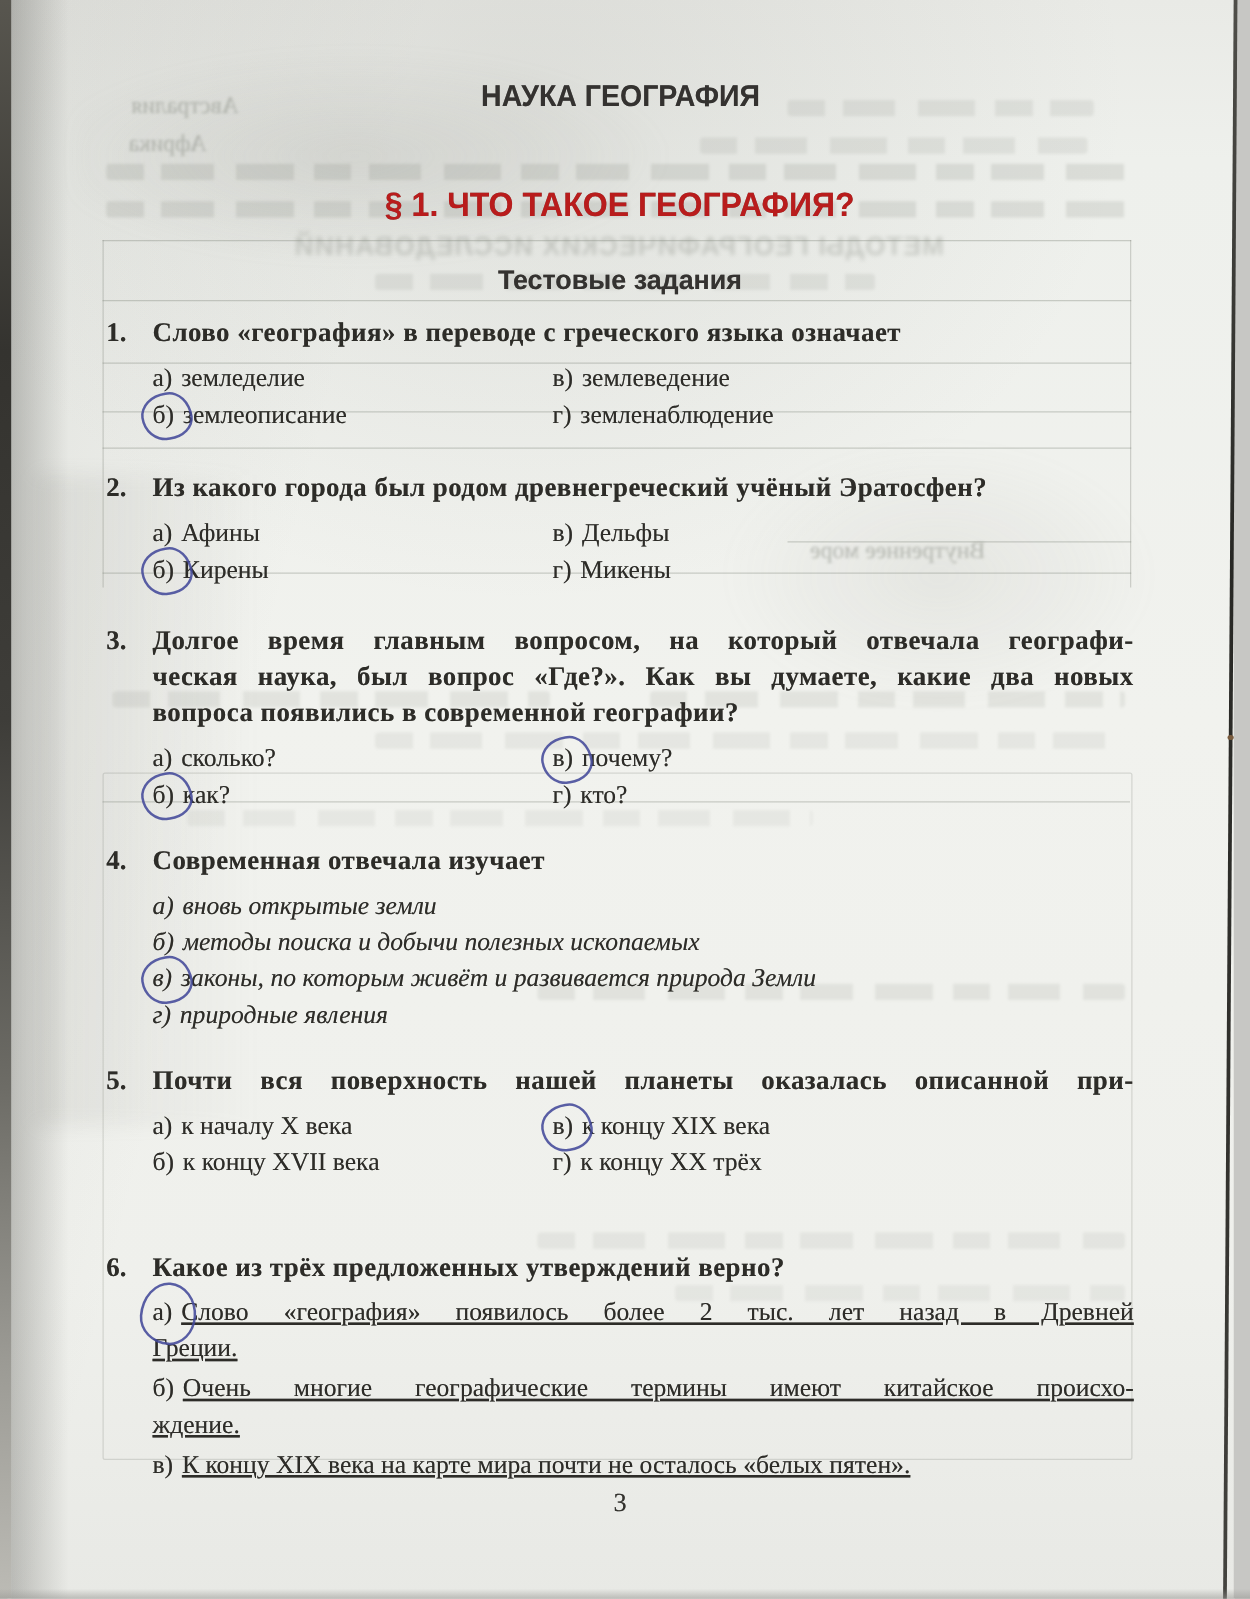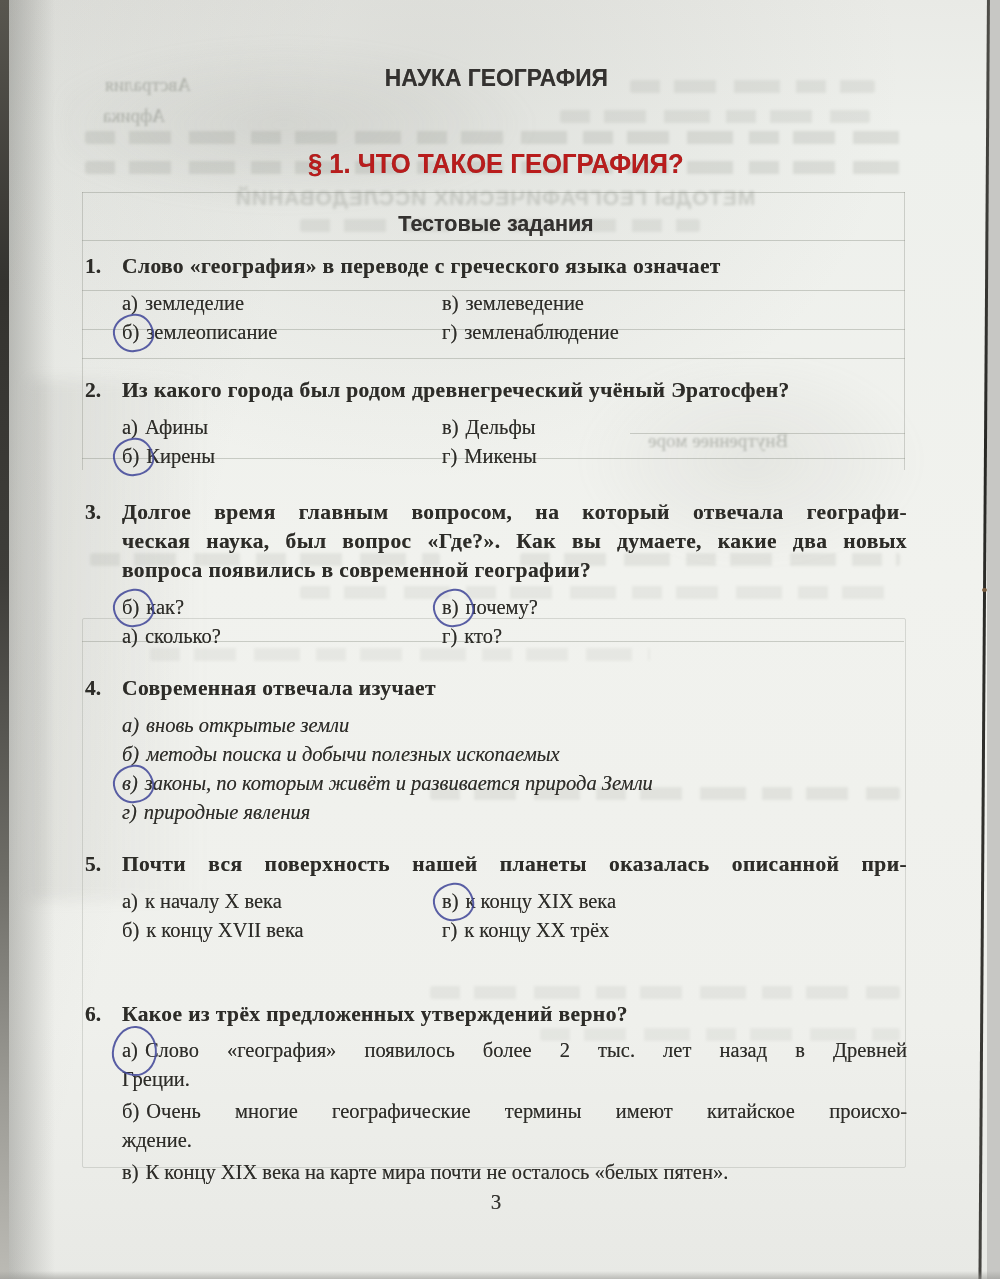--- a/index.html
+++ b/index.html
@@ -61,21 +61,21 @@
   .opts2{display:grid;grid-auto-flow:column;grid-template-rows:repeat(2,29px);grid-template-columns:320px auto;}
   .opts1 .opt{height:29px;font-style:italic;}
   .opt{line-height:29px;white-space:nowrap;}
   .okey{position:relative;display:inline-block;margin-right:7px;}
   .ring{position:absolute;left:-9px;top:-4px;width:37px;height:34px;
     border:2.6px solid rgba(67,73,154,.88);
     border-radius:55% 45% 52% 48% / 48% 60% 44% 56%;
     transform:rotate(-8deg);pointer-events:none;}
   .ring.big{left:-10px;top:-10px;width:41px;height:46px;transform:rotate(4deg);
     border-radius:50% 50% 46% 54% / 56% 52% 48% 44%;}
-  .q6item{font-size:20.5px;line-height:29px;margin-bottom:3px;}
+  .q6item{font-size:20.5px;line-height:29px;margin-bottom:3px;text-decoration:underline;}
   .q6line{text-align:justify;text-align-last:justify;}
   .q6line.end{text-align-last:left;}
   .pagenum{position:absolute;top:1190px;left:85px;width:822px;text-align:center;font-size:21px;color:#33322e;}
 </style>
 </head>
 <body>
 
 <div class="scan">
   <div class="paper"></div>
   <div class="wrinkle wr1"></div>
@@ -143,22 +143,22 @@
       </div>
     </div>
 
     <div class="q" style="top:498px;">
       <span class="qnum">3.</span>
       <div class="qbody">
         <div class="stemline">Долгое время главным вопросом, на который отвечала географи-</div>
         <div class="stemline">ческая наука, был вопрос «Где?». Как вы думаете, какие два новых</div>
         <div class="stemline end">вопроса появились в современной географии?</div>
         <div class="opts opts2">
+          <div class="opt"><span class="okey"><span>а)</span></span><span>сколько?</span></div>
           <div class="opt"><span class="okey"><i class="ring"></i><span>б)</span></span><span>как?</span></div>
-          <div class="opt"><span class="okey"><span>а)</span></span><span>сколько?</span></div>
           <div class="opt"><span class="okey"><i class="ring"></i><span>в)</span></span><span>почему?</span></div>
           <div class="opt"><span class="okey"><span>г)</span></span><span>кто?</span></div>
         </div>
       </div>
     </div>
 
     <div class="q" style="top:674px;">
       <span class="qnum">4.</span>
       <div class="qbody">
         <div class="stemline end">Современная отвечала изучает</div>

